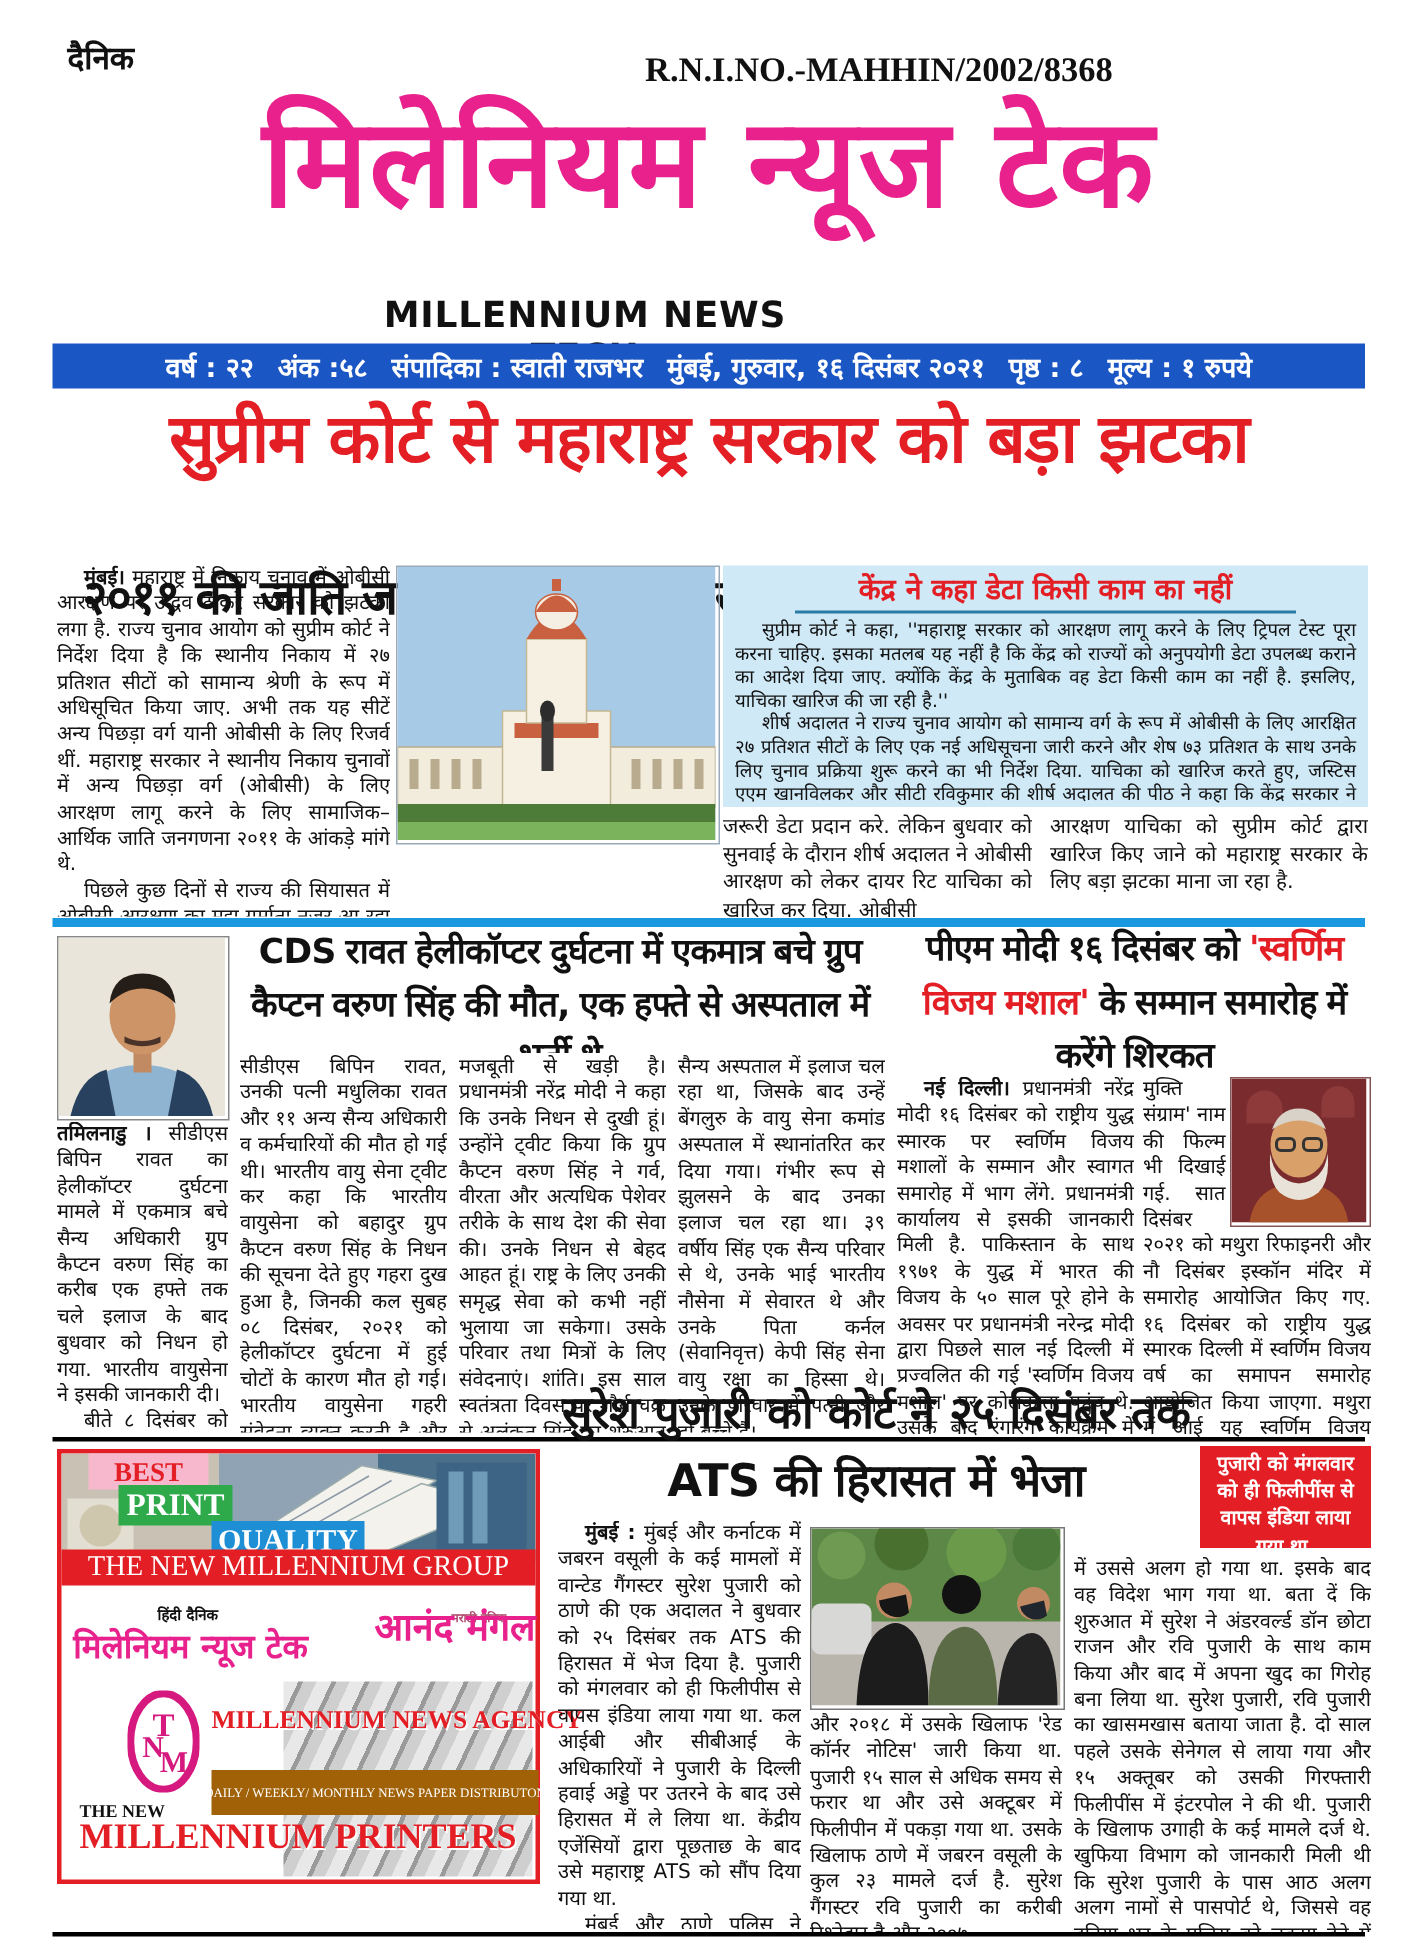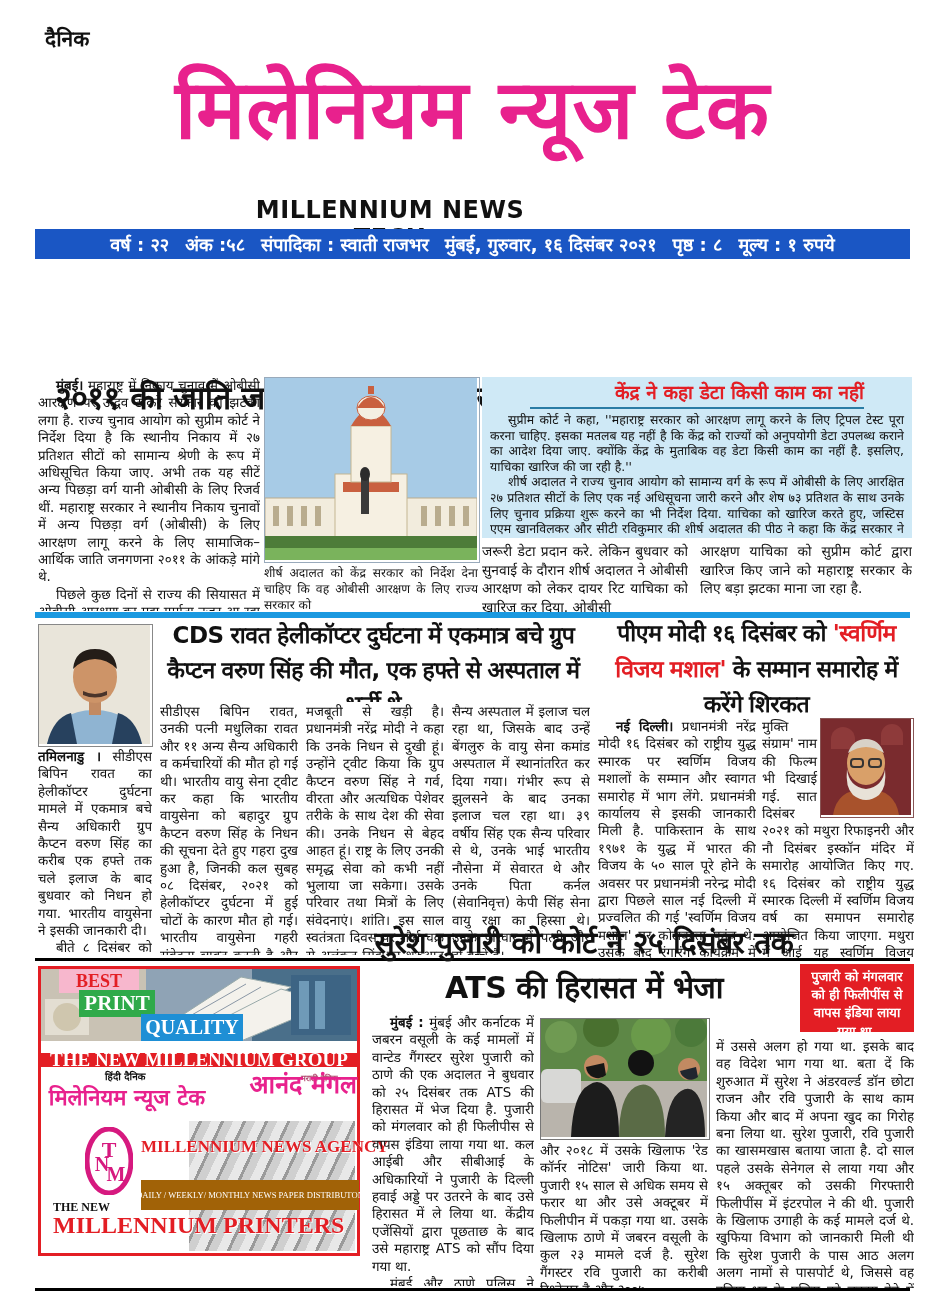--- a/index.html
+++ b/index.html
@@ -22,21 +22,21 @@
             letter-spacing:-.5px;white-space:nowrap;margin-top:48px;}
 
   .body-md{font-size:13.4px;line-height:17.4px;}
   .body-sm{font-size:12.4px;line-height:15.6px;}
   .indent{text-indent:18px;}
 
   .lead-col1{left:38px;top:377px;width:222px;height:234px;}
   .sc-photo{left:264px;top:377px;width:214px;height:184px;border:1px solid #9ab;}
   .under-photo{left:264px;top:565px;width:214px;height:46px;font-size:12.2px;line-height:16px;}
   .infobox{left:482px;top:377px;width:430px;height:161px;background:#cfe9f6;padding:2px 8px;box-sizing:border-box;}
-  .infobox h3{margin:0 40px 3px 40px;text-align:right;color:#e31e24;font-size:19px;
+  .infobox h3{margin:0 40px 3px 40px;text-align:center;color:#e31e24;font-size:19px;
               border-bottom:2px solid #2a7ca5;padding-bottom:2px;}
   .tail-col{top:542px;height:70px;font-size:13.8px;line-height:18.6px;}
   .divider-blue{left:35px;top:612px;width:875px;height:6px;background:#1b99e0;}
 
   .varun-photo{left:38px;top:624px;width:113px;height:121px;border:1px solid #888;}
   .cds-headline{left:152px;top:618px;width:443px;height:84px;text-align:center;
                 font-size:23px;line-height:1.5;font-weight:800;letter-spacing:-.4px;word-spacing:-1px;}
   .cds-col{top:703px;height:252px;}
   .modi-headline{left:598px;top:616px;width:317px;height:100px;text-align:center;
                  font-size:23px;line-height:1.55;font-weight:800;letter-spacing:-.4px;word-spacing:-1px;}
@@ -46,22 +46,22 @@
   .divider-black{left:35px;top:958px;width:875px;height:3px;background:#000;}
   .bottom-line{left:35px;top:1288px;width:875px;height:3px;background:#000;}
 
   .ad{left:38px;top:966px;width:322px;height:290px;border:3px solid #e31e24;background:#fff;box-sizing:border-box;}
   .ad .collage{position:absolute;left:0;top:0;width:316px;height:72px;}
   .ad .tag{position:absolute;font-family:"Liberation Serif",serif;font-weight:bold;
            display:flex;align-items:center;justify-content:center;}
   .tag-best{left:18px;top:0;width:80px;height:24px;background:#f7b7cd;color:#e31e24;font-size:18px;}
   .tag-print{left:38px;top:21px;width:76px;height:27px;background:#2faa4a;color:#fff;font-size:21px;}
   .tag-quality{left:100px;top:45px;width:102px;height:27px;background:#1e8fd5;color:#fff;font-size:20px;}
-  .ad .band{position:absolute;left:0;top:84px;width:316px;height:14px;background:#e31e24;color:#fff;
-            font-family:"Liberation Serif",serif;font-weight:bold;font-size:19px;
+  .ad .band{position:absolute;left:0;top:64px;width:316px;height:24px;background:#e31e24;color:#fff;
+            font-family:"Liberation Serif",serif;font-weight:normal;font-size:19px;
             display:flex;align-items:center;justify-content:center;white-space:nowrap;}
   .ad .hindi-daily{position:absolute;left:64px;top:100px;font-size:10px;font-weight:bold;}
   .ad .paper1{position:absolute;left:4px;top:112px;width:164px;text-align:center;color:#e8218d;
               font-size:22px;font-weight:800;white-space:nowrap;}
   .ad .marathi-daily{position:absolute;left:260px;top:103px;font-size:8px;font-weight:bold;color:#b0486e;}
   .ad .paper2{position:absolute;left:178px;top:97px;width:138px;text-align:right;color:#e8218d;
               font-size:25px;font-weight:800;white-space:nowrap;}
   .ad .stack{position:absolute;left:148px;top:152px;width:166px;height:130px;
              background:repeating-linear-gradient(115deg,#e8e8e8 0 9px,#9a9a9a 9px 12px,#cfcfcf 12px 20px);}
   .ad .agency{position:absolute;left:100px;top:168px;width:218px;text-align:center;color:#e31e24;
@@ -86,32 +86,34 @@
   .puj-col2{left:540px;top:1142px;width:168px;height:146px;}
   .puj-col3{left:716px;top:1038px;width:198px;height:250px;}
   p{margin:0;}
 </style>
 </head>
 <body>
 
 <div class="page">
 
   <div class="abs daily-label">दैनिक</div>
+  <div class="abs rni">R.N.I.NO.-MAHHIN/2002/8368</div>
   <div class="abs masthead">मिलेनियम न्यूज टेक</div>
   <div class="abs mast-en">MILLENNIUM NEWS TECH</div>
 
   <div class="abs edition-bar">
     <span>वर्ष : २२</span>
     <span>अंक :५८</span>
     <span>संपादिका : स्वाती राजभर</span>
     <span>मुंबई, गुरुवार, १६ दिसंबर २०२१</span>
     <span>पृष्ठ : ८</span>
     <span>मूल्य : १ रुपये</span>
   </div>
 
+  <div class="abs lead-headline">सुप्रीम कोर्ट से महाराष्ट्र सरकार को बड़ा झटका</div>
   <div class="abs lead-sub">२०११ की जाति जनगणना के आंकड़े सार्वजनिक करने की याचिका खारिज</div>
 
   <div class="abs lead-col1 body-md just clip">
     <p class="indent"><b>मुंबई।</b>
       <span>महाराष्ट्र में निकाय चुनाव में ओबीसी आरक्षण पर उद्धव ठाकरे सरकार को झटका लगा है. राज्य चुनाव आयोग को सुप्रीम कोर्ट ने निर्देश दिया है कि स्थानीय निकाय में २७ प्रतिशत सीटों को सामान्य श्रेणी के रूप में अधिसूचित किया जाए. अभी तक यह सीटें अन्य पिछड़ा वर्ग यानी ओबीसी के लिए रिजर्व थीं. महाराष्ट्र सरकार ने स्थानीय निकाय चुनावों में अन्य पिछड़ा वर्ग (ओबीसी) के लिए आरक्षण लागू करने के लिए सामाजिक–आर्थिक जाति जनगणना २०११ के आंकड़े मांगे थे.</span></p>
     <p class="indent">पिछले कुछ दिनों से राज्य की सियासत में ओबीसी आरक्षण का मुद्दा गर्माता नजर आ रहा है. महाराष्ट्र सरकार ने एक याचिका में मांग की थी कि</p>
   </div>
 
   <div class="abs sc-photo">
     <svg width="212" height="182" viewBox="0 0 212 182" xmlns="http://www.w3.org/2000/svg">
@@ -133,21 +135,20 @@
       <path d="M86 48 q20 -34 40 0 z" fill="#c9603f"></path>
       <ellipse cx="106" cy="30" rx="14" ry="12" fill="#f4efe2" stroke="#c9603f"></ellipse>
       <path d="M92 30 q14 -22 28 0 z" fill="#c9603f"></path>
       <rect x="103" y="8" width="6" height="8" fill="#c9603f"></rect>
       <rect x="96" y="100" width="8" height="36" fill="#3a3a3a"></rect>
       <ellipse cx="100" cy="96" rx="5" ry="7" fill="#2c2c2c"></ellipse>
       <rect x="0" y="158" width="212" height="12" fill="#4d7c39"></rect>
       <rect x="0" y="170" width="212" height="12" fill="#7ab35c"></rect>
     </svg>
   </div>
-  <div class="abs under-photo just clip">शीर्ष अदालत को केंद्र सरकार को निर्देश देना चाहिए कि वह ओबीसी आरक्षण के लिए राज्य सरकार को</div>
 
   <div class="abs infobox clip">
     <h3>केंद्र ने कहा डेटा किसी काम का नहीं</h3>
     <p class="body-sm just indent">सुप्रीम कोर्ट ने कहा, ''महाराष्ट्र सरकार को आरक्षण लागू करने के लिए ट्रिपल टेस्ट पूरा करना चाहिए. इसका मतलब यह नहीं है कि केंद्र को राज्यों को अनुपयोगी डेटा उपलब्ध कराने का आदेश दिया जाए. क्योंकि केंद्र के मुताबिक वह डेटा किसी काम का नहीं है. इसलिए, याचिका खारिज की जा रही है.''</p>
     <p class="body-sm just indent">शीर्ष अदालत ने राज्य चुनाव आयोग को सामान्य वर्ग के रूप में ओबीसी के लिए आरक्षित २७ प्रतिशत सीटों के लिए एक नई अधिसूचना जारी करने और शेष ७३ प्रतिशत के साथ उनके लिए चुनाव प्रक्रिया शुरू करने का भी निर्देश दिया. याचिका को खारिज करते हुए, जस्टिस एएम खानविलकर और सीटी रविकुमार की शीर्ष अदालत की पीठ ने कहा कि केंद्र सरकार ने कहा है कि SECC-2011 पिछड़े वर्गों के आंकड़ों की गणना करने के लिए नहीं थी. केंद्र ने यह भी कहा कि SECC-2011 जनगणना अधिनियम १९४८ के तहत नहीं की गई.</p>
   </div>
 
   <div class="abs tail-col just clip" style="left:482px;width:206px;">जरूरी डेटा प्रदान करे. लेकिन बुधवार को सुनवाई के दौरान शीर्ष अदालत ने ओबीसी आरक्षण को लेकर दायर रिट याचिका को खारिज कर दिया. ओबीसी</div>
   <div class="abs tail-col just clip" style="left:700px;width:212px;">आरक्षण याचिका को सुप्रीम कोर्ट द्वारा खारिज किए जाने को महाराष्ट्र सरकार के लिए बड़ा झटका माना जा रहा है.</div>
 

